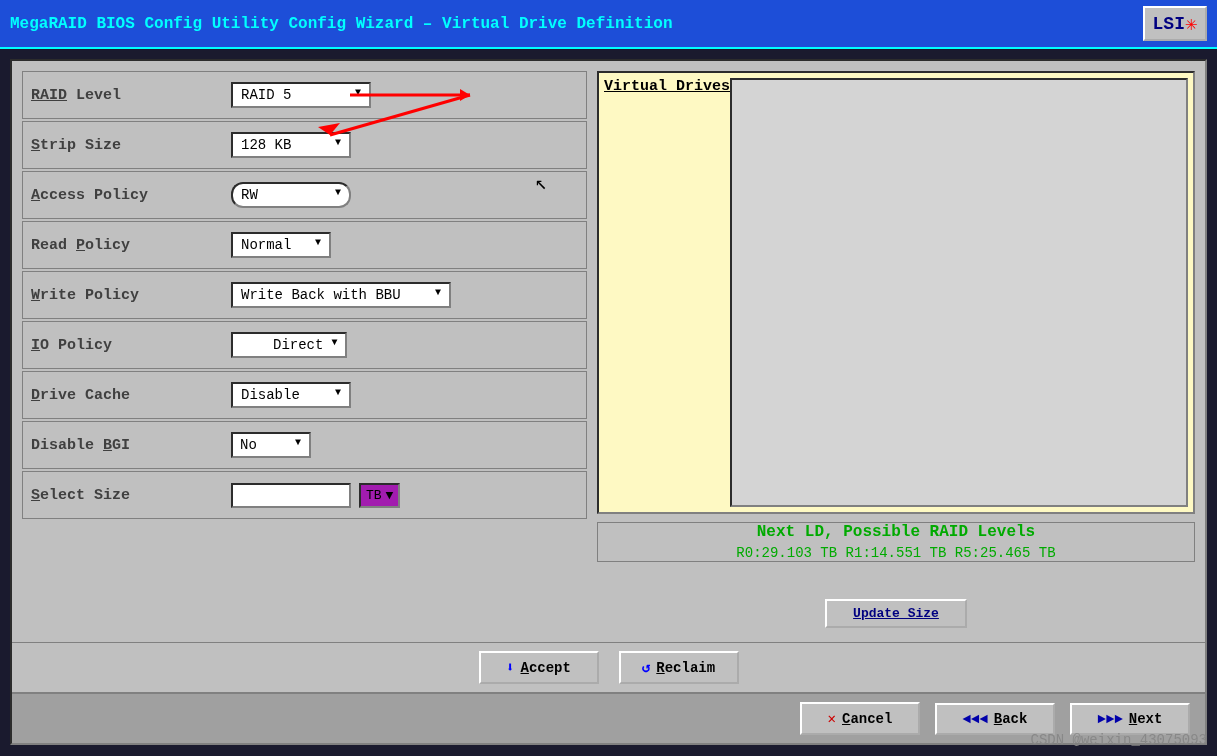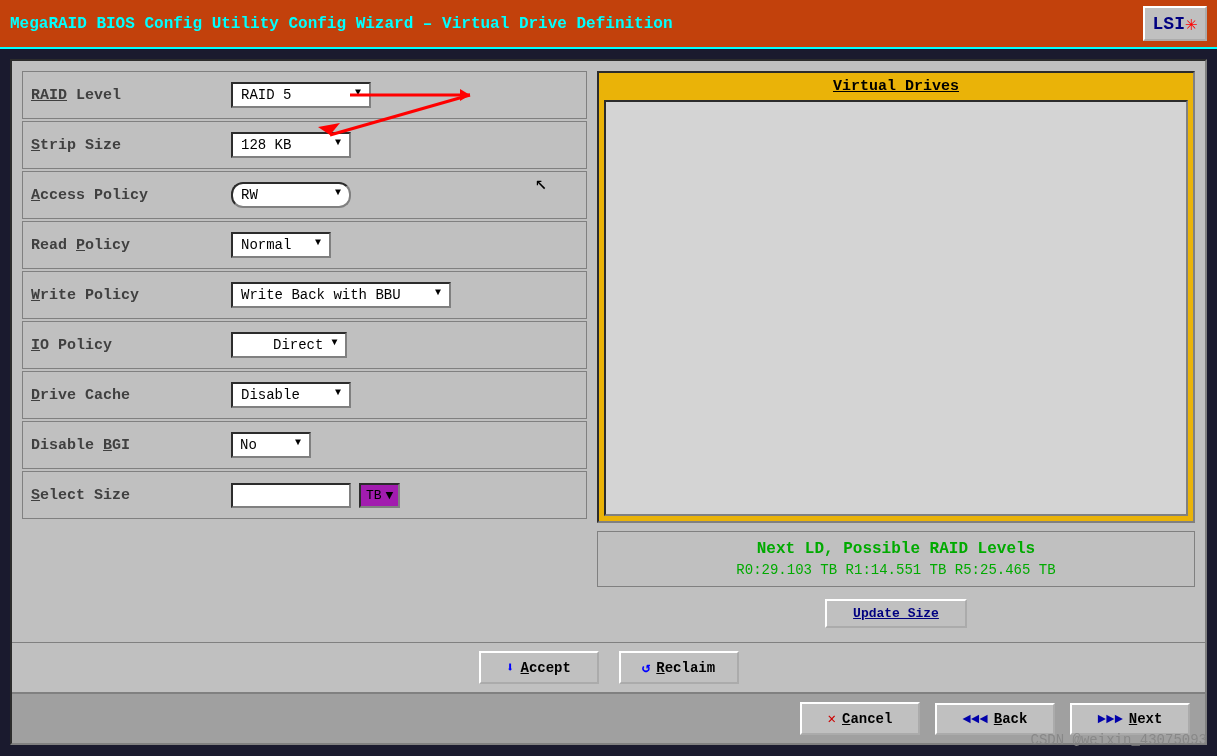--- a/index.html
+++ b/index.html
@@ -6,21 +6,21 @@
     body {
       width: 1217px;
       height: 756px;
       background: #1a1a2e;
       font-family: 'Courier New', Courier, monospace;
       overflow: hidden;
       position: relative;
     }
 
     .title-bar {
-      background: #c2410c;
+      background: #1d4ed8;
       color: #00ffff;
       font-size: 16px;
       font-weight: bold;
       padding: 6px 10px;
       display: flex;
       align-items: center;
       justify-content: space-between;
       border-bottom: 2px solid #00ffff;
     }
 
@@ -115,46 +115,45 @@
 
     .right-panel {
       flex: 1;
       display: flex;
       flex-direction: column;
       gap: 8px;
     }
 
     .virtual-drives-box {
       border: 2px inset #808080;
-      background: #eab308;
+      background: #fef9c3;
       padding: 5px;
       flex: 1;
       display: flex;
-      flex-direction: column;
+      flex-direction: row;
     }
 
     .virtual-drives-title {
       text-align: center;
       font-size: 15px;
       font-weight: bold;
       color: #000000;
       margin-bottom: 5px;
       text-decoration: underline;
     }
 
     .virtual-drives-content {
       flex: 1;
       background: #d4d4d4;
       border: 2px inset #808080;
     }
 
     .raid-info-box {
       background: #c0c0c0;
       border: 1px solid #808080;
-      padding: 8px;
       text-align: center;
     }
 
     .raid-info-title {
       color: #00aa00;
       font-size: 16px;
       font-weight: bold;
       margin-bottom: 4px;
     }
 
@@ -202,20 +201,21 @@
     .update-size-btn {
       background: #c0c0c0;
       border: 2px outset #ffffff;
       padding: 5px 26px;
       font-family: 'Courier New', Courier, monospace;
       font-size: 13px;
       font-weight: bold;
       color: #000080;
       cursor: pointer;
       text-decoration: underline;
+      margin-top: 25px;
     }
 
     .size-input-row {
       display: flex;
       align-items: center;
       gap: 8px;
     }
 
     .size-input {
       background: #ffffff;

